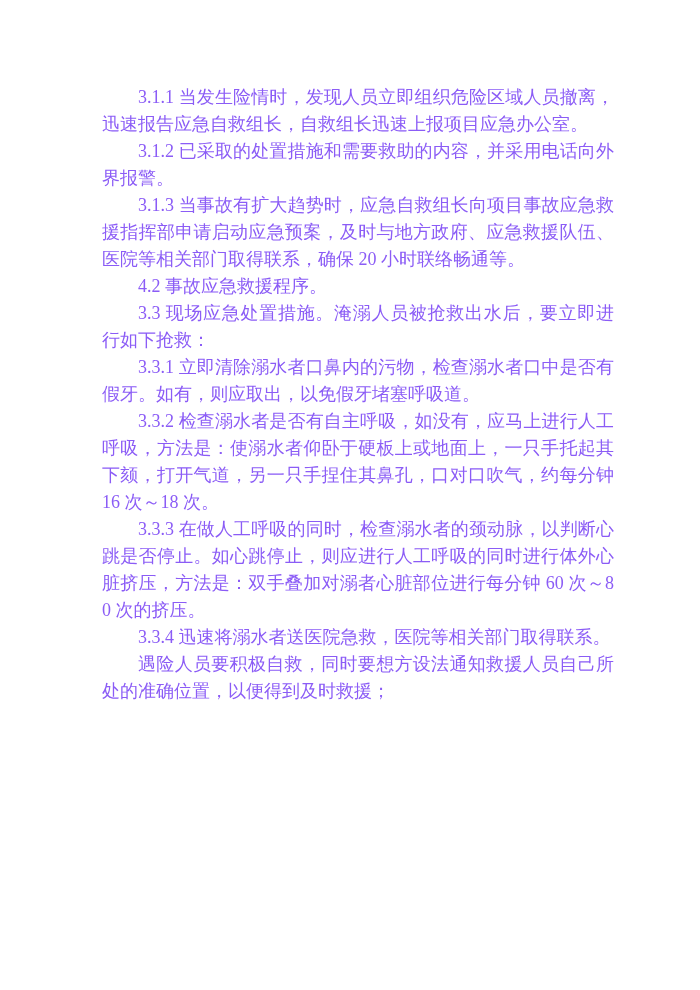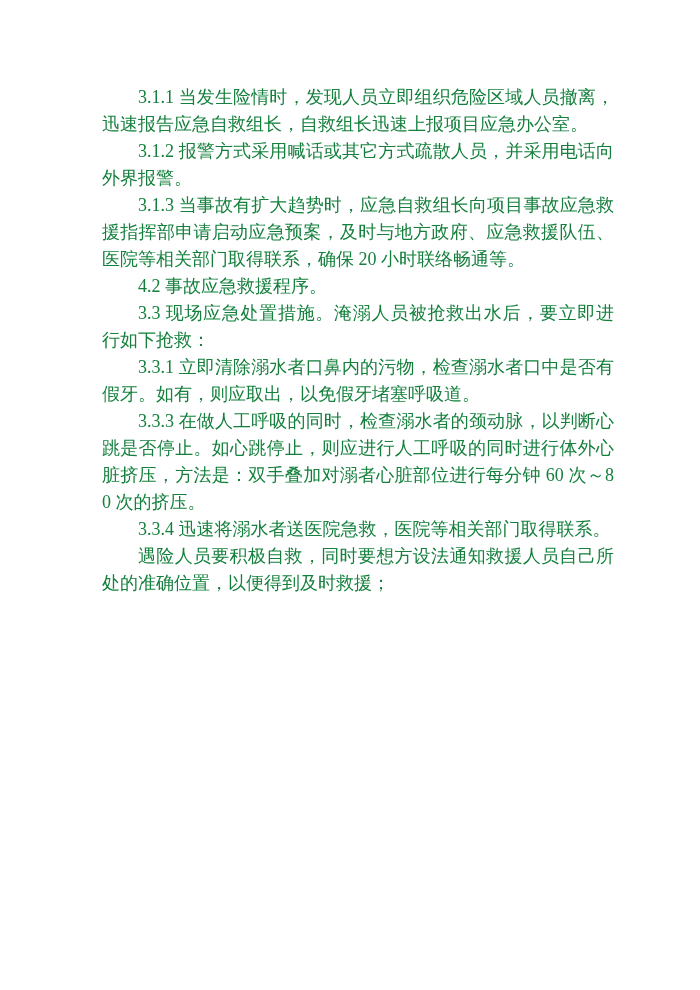--- a/index.html
+++ b/index.html
@@ -36,24 +36,25 @@
     margin: 0;
     padding: 0;
     text-indent: 2em;
     word-break: break-all;
   }
 </style>
 </head>
 <body>
 
 <div class="page" style="background: rgb(255, 255, 255);">
-  <div class="text-block" style="color: #15803d;">
+  <div class="text-block" style="color: #8b5cf6;">
     <p class="para">3.1.1 当发生险情时，发现人员立即组织危险区域人员撤离，迅速报告应急自救组长，自救组长迅速上报项目应急办公室。</p>
-    <p class="para">3.1.2 报警方式采用喊话或其它方式疏散人员，并采用电话向外界报警。</p>
+    <p class="para">3.1.2 已采取的处置措施和需要救助的内容，并采用电话向外界报警。</p>
     <p class="para">3.1.3 当事故有扩大趋势时，应急自救组长向项目事故应急救援指挥部申请启动应急预案，及时与地方政府、应急救援队伍、医院等相关部门取得联系，确保 20 小时联络畅通等。</p>
     <p class="para">4.2 事故应急救援程序。</p>
     <p class="para">3.3 现场应急处置措施。淹溺人员被抢救出水后，要立即进行如下抢救：</p>
     <p class="para">3.3.1 立即清除溺水者口鼻内的污物，检查溺水者口中是否有假牙。如有，则应取出，以免假牙堵塞呼吸道。</p>
+    <p class="para">3.3.2 检查溺水者是否有自主呼吸，如没有，应马上进行人工呼吸，方法是：使溺水者仰卧于硬板上或地面上，一只手托起其下颏，打开气道，另一只手捏住其鼻孔，口对口吹气，约每分钟 16 次～18 次。</p>
     <p class="para">3.3.3 在做人工呼吸的同时，检查溺水者的颈动脉，以判断心跳是否停止。如心跳停止，则应进行人工呼吸的同时进行体外心脏挤压，方法是：双手叠加对溺者心脏部位进行每分钟 60 次～80 次的挤压。</p>
     <p class="para">3.3.4 迅速将溺水者送医院急救，医院等相关部门取得联系。</p>
     <p class="para">遇险人员要积极自救，同时要想方设法通知救援人员自己所处的准确位置，以便得到及时救援；</p>
   </div>
 </div>
 
 </body></html>

